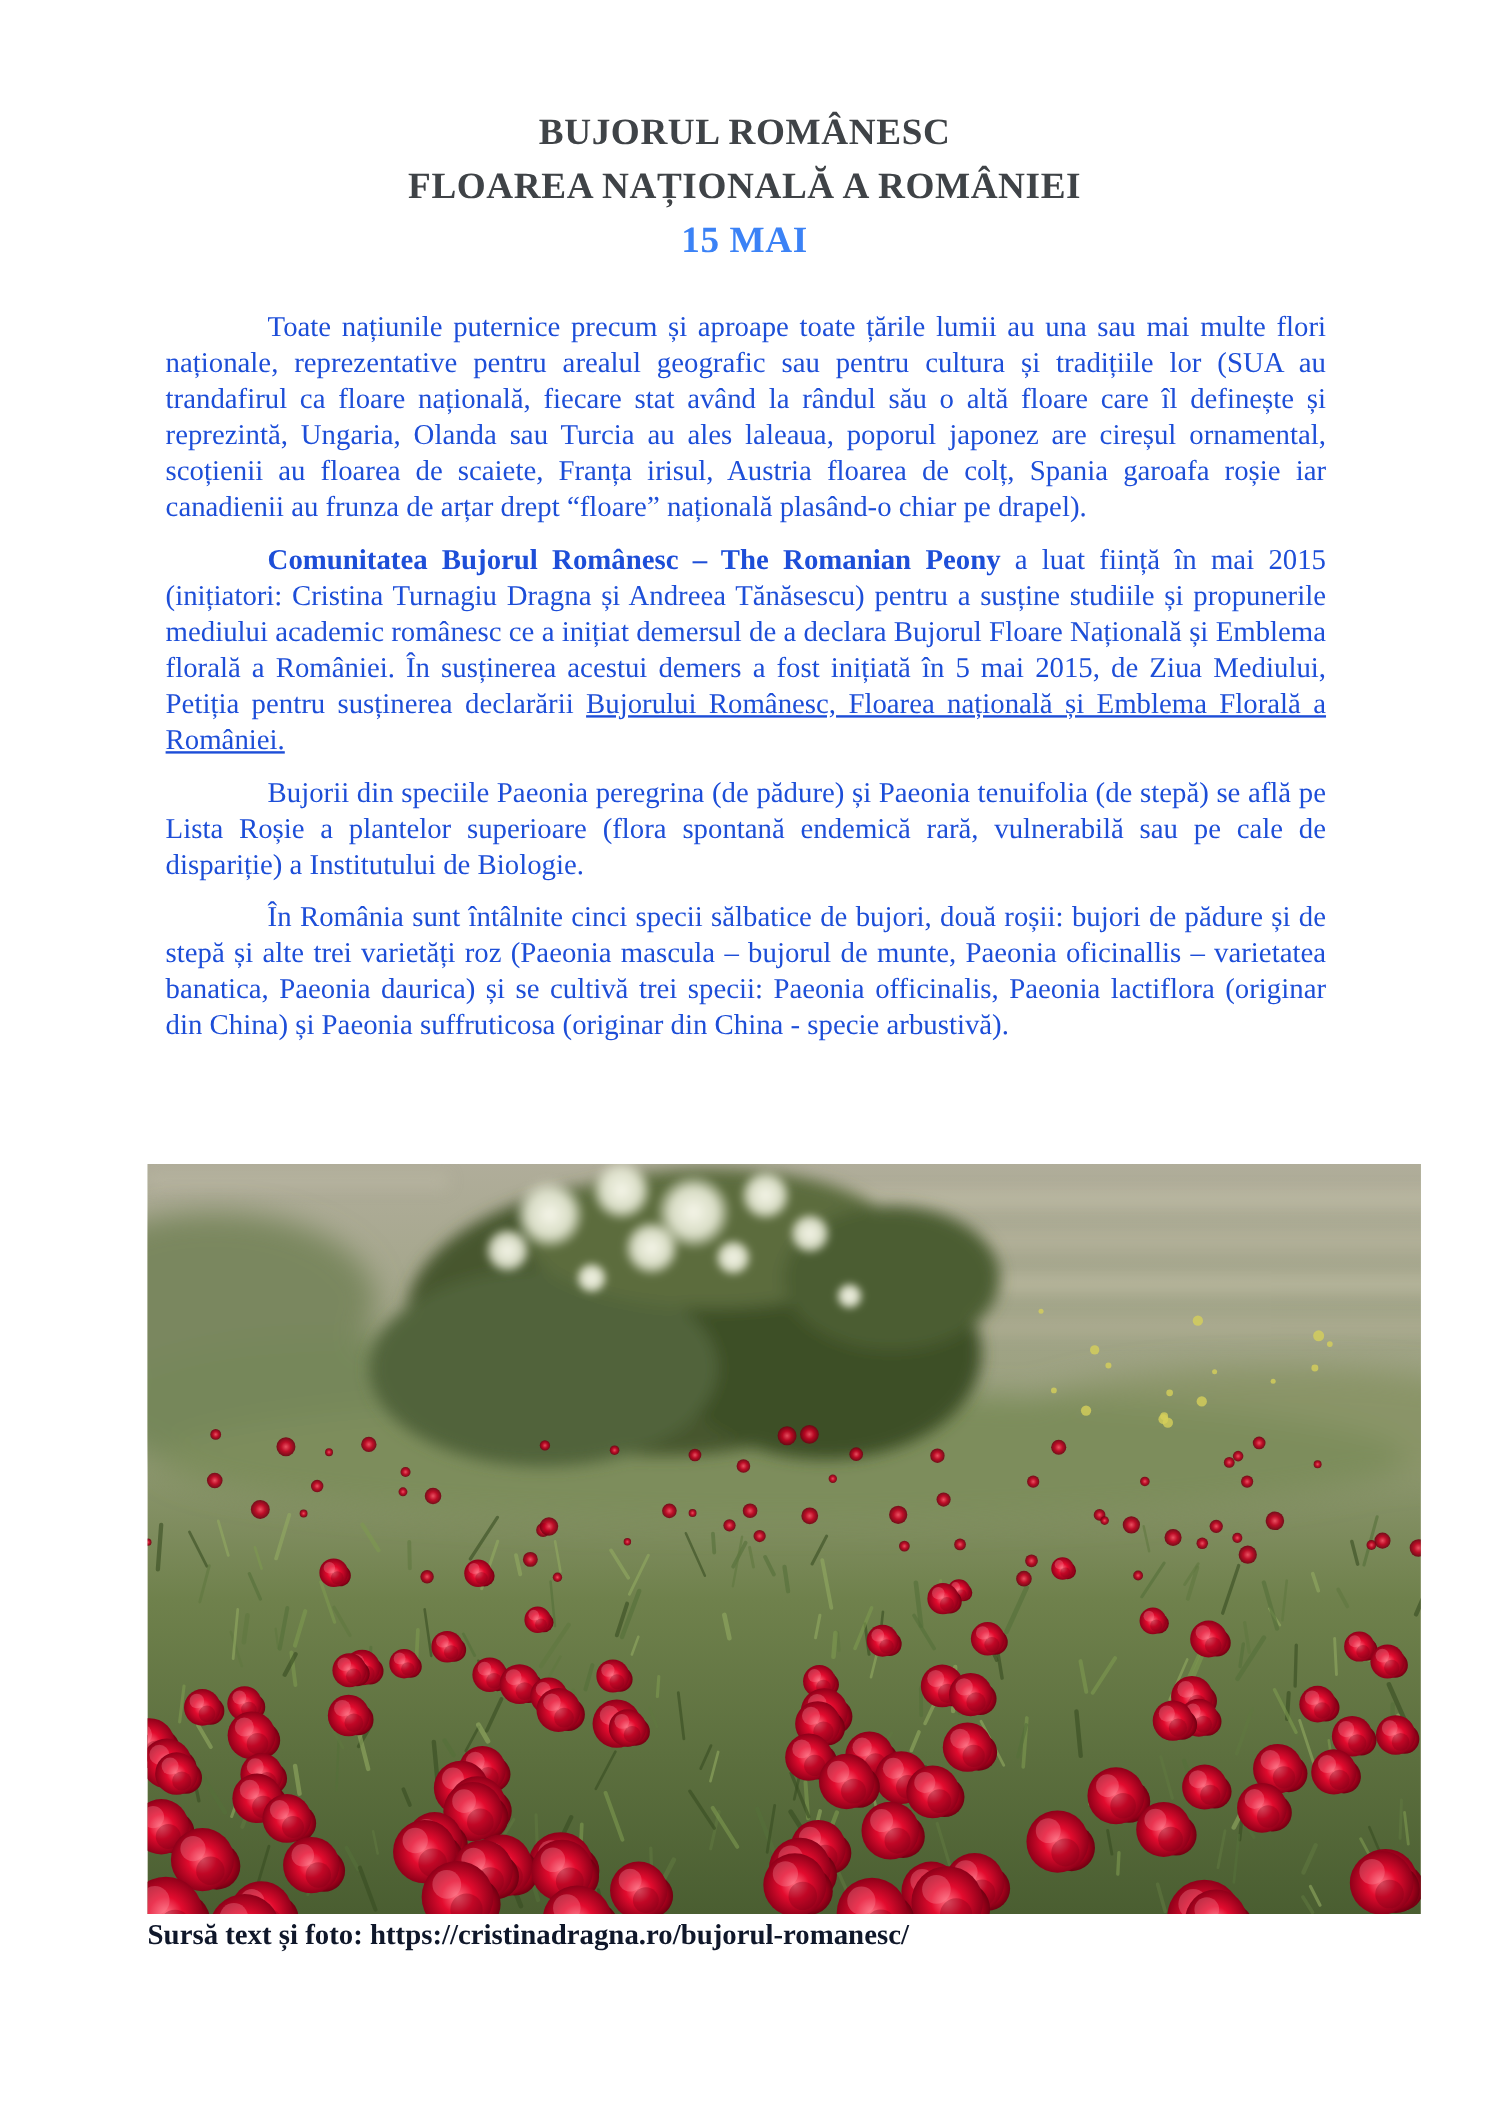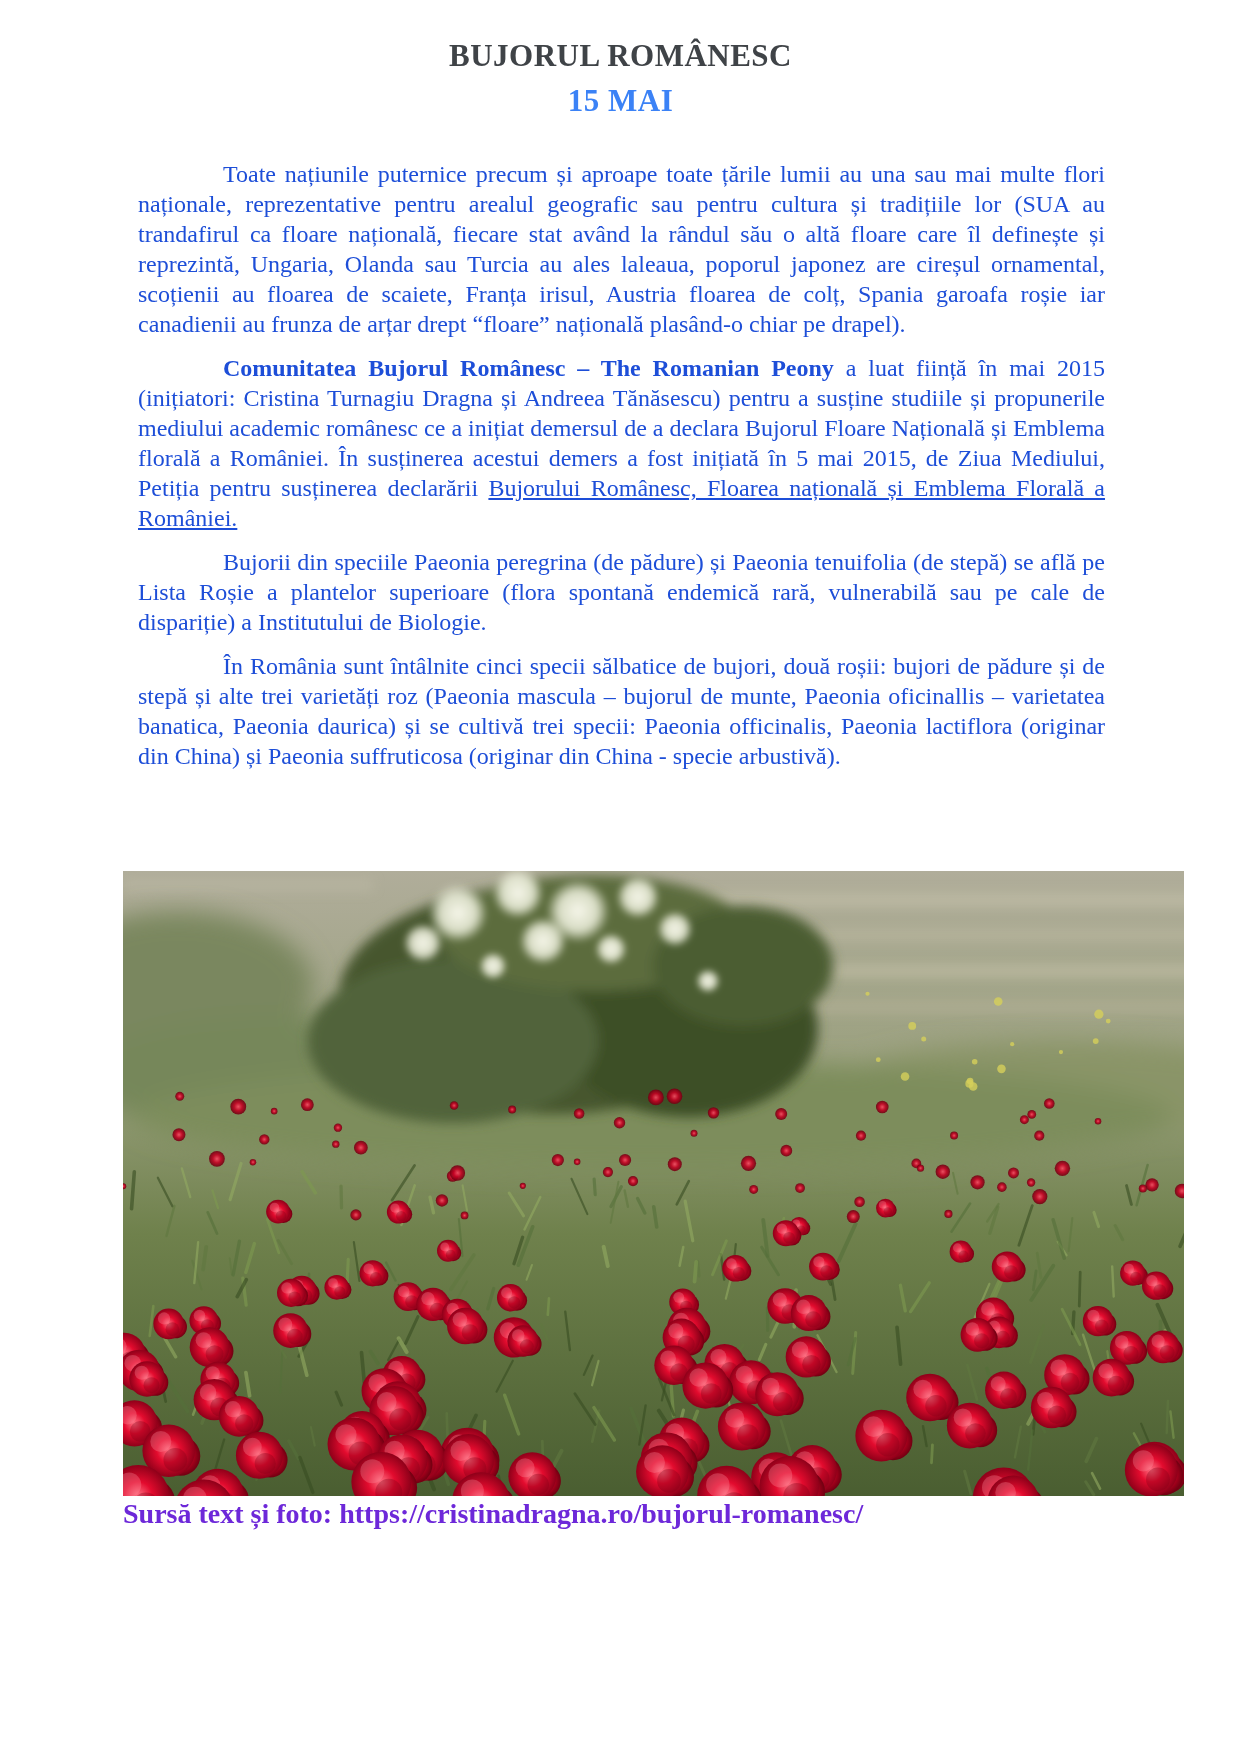--- a/index.html
+++ b/index.html
@@ -1,46 +1,47 @@
 <!DOCTYPE html>
 <html lang="ro"><head>
 <meta charset="utf-8">
 <style>
   html,body{margin:0;padding:0;background:#ffffff;}
   .page{
     width:1241px;height:1755px;background:#ffffff;position:relative;
-    box-sizing:border-box;padding-top:33px;overflow:hidden;
+    box-sizing:border-box;padding-top:87px;overflow:hidden;
     font-family:"Liberation Serif", "DejaVu Serif", serif;
   }
   .title-block{text-align:center;font-weight:bold;font-size:31px;line-height:45px;color:#3f4347;}
   .title-block .title-line{letter-spacing:0.5px;}
   .title-block .title-date{color:#3b82f6;}
   .content{margin:36px 0 0 138px;width:967px;}
   p.body-par{
     margin:0 0 14px 0;color:#1d4ed8;font-size:24px;line-height:30px;
     text-align:justify;text-indent:85px;
   }
   .run.normal{font-style:normal;font-weight:normal;}
   .run.bold{font-weight:bold;}
   .run.italic{}
   .run.underline{text-decoration:underline;}
   .photo-block{margin:100px 0 0 123px;width:1061px;}
   svg.photo{display:block;width:1061px;height:625px;background:#a9ab90;}
   .source-line{
-    font-weight:bold;color:#6d28d9;font-size:28px;line-height:30px;margin-top:3px;
+    font-weight:bold;color:#0f172a;font-size:24px;line-height:30px;margin-top:3px;
     white-space:nowrap;
   }
 </style>
 </head>
 <body>
 
 <div class="page">
 
   <div class="title-block">
     <div class="title-line">BUJORUL ROMÂNESC</div>
+    <div class="title-line">FLOAREA NAȚIONALĂ A ROMÂNIEI</div>
     <div class="title-line title-date">15 MAI</div>
   </div>
 
   <div class="content">
     <p class="body-par"><span class="run normal">Toate națiunile puternice precum și aproape toate țările lumii au una sau mai multe flori naționale, reprezentative pentru arealul geografic sau pentru cultura și tradițiile lor (SUA au trandafirul ca floare națională, fiecare stat având la rândul său o altă floare care îl definește și reprezintă, Ungaria, Olanda sau Turcia au ales laleaua, poporul japonez are cireșul ornamental, scoțienii au floarea de scaiete, Franța irisul, Austria floarea de colț, Spania garoafa roșie iar canadienii au frunza de arțar drept “floare” națională plasând-o chiar pe drapel).</span></p>
     <p class="body-par"><span class="run bold">Comunitatea Bujorul Românesc – The Romanian Peony</span><span class="run normal"> a luat ființă în mai 2015 (inițiatori: Cristina Turnagiu Dragna și Andreea  Tănăsescu) pentru a susține studiile și propunerile mediului academic românesc ce a inițiat demersul de a declara Bujorul Floare Națională și Emblema florală a României. În susținerea acestui demers a fost inițiată în 5 mai 2015, de Ziua Mediului, Petiția pentru susținerea declarării </span><span class="run underline">Bujorului Românesc, Floarea națională și Emblema Florală a României.</span></p>
     <p class="body-par"><span class="run normal">Bujorii din speciile </span><span class="run italic">Paeonia peregrina</span><span class="run normal"> (de pădure) și </span><span class="run italic">Paeonia tenuifolia</span><span class="run normal"> (de stepă) se află pe Lista Roșie a plantelor superioare (flora spontană endemică rară, vulnerabilă sau pe cale de dispariție) a Institutului de Biologie.</span></p>
     <p class="body-par"><span class="run normal">În România sunt întâlnite cinci specii sălbatice de bujori, două roșii: bujori de pădure și de stepă și alte trei varietăți roz (</span><span class="run italic">Paeonia mascula</span><span class="run normal"> – bujorul de munte, </span><span class="run italic">Paeonia oficinallis</span><span class="run normal"> – varietatea banatica, </span><span class="run italic">Paeonia daurica</span><span class="run normal">) și se cultivă trei specii: </span><span class="run italic">Paeonia officinalis</span><span class="run normal">, </span><span class="run italic">Paeonia lactiflora</span><span class="run normal"> (originar din China) și </span><span class="run italic">Paeonia suffruticosa</span><span class="run normal"> (originar din China - specie arbustivă).</span></p>
   </div>
 

